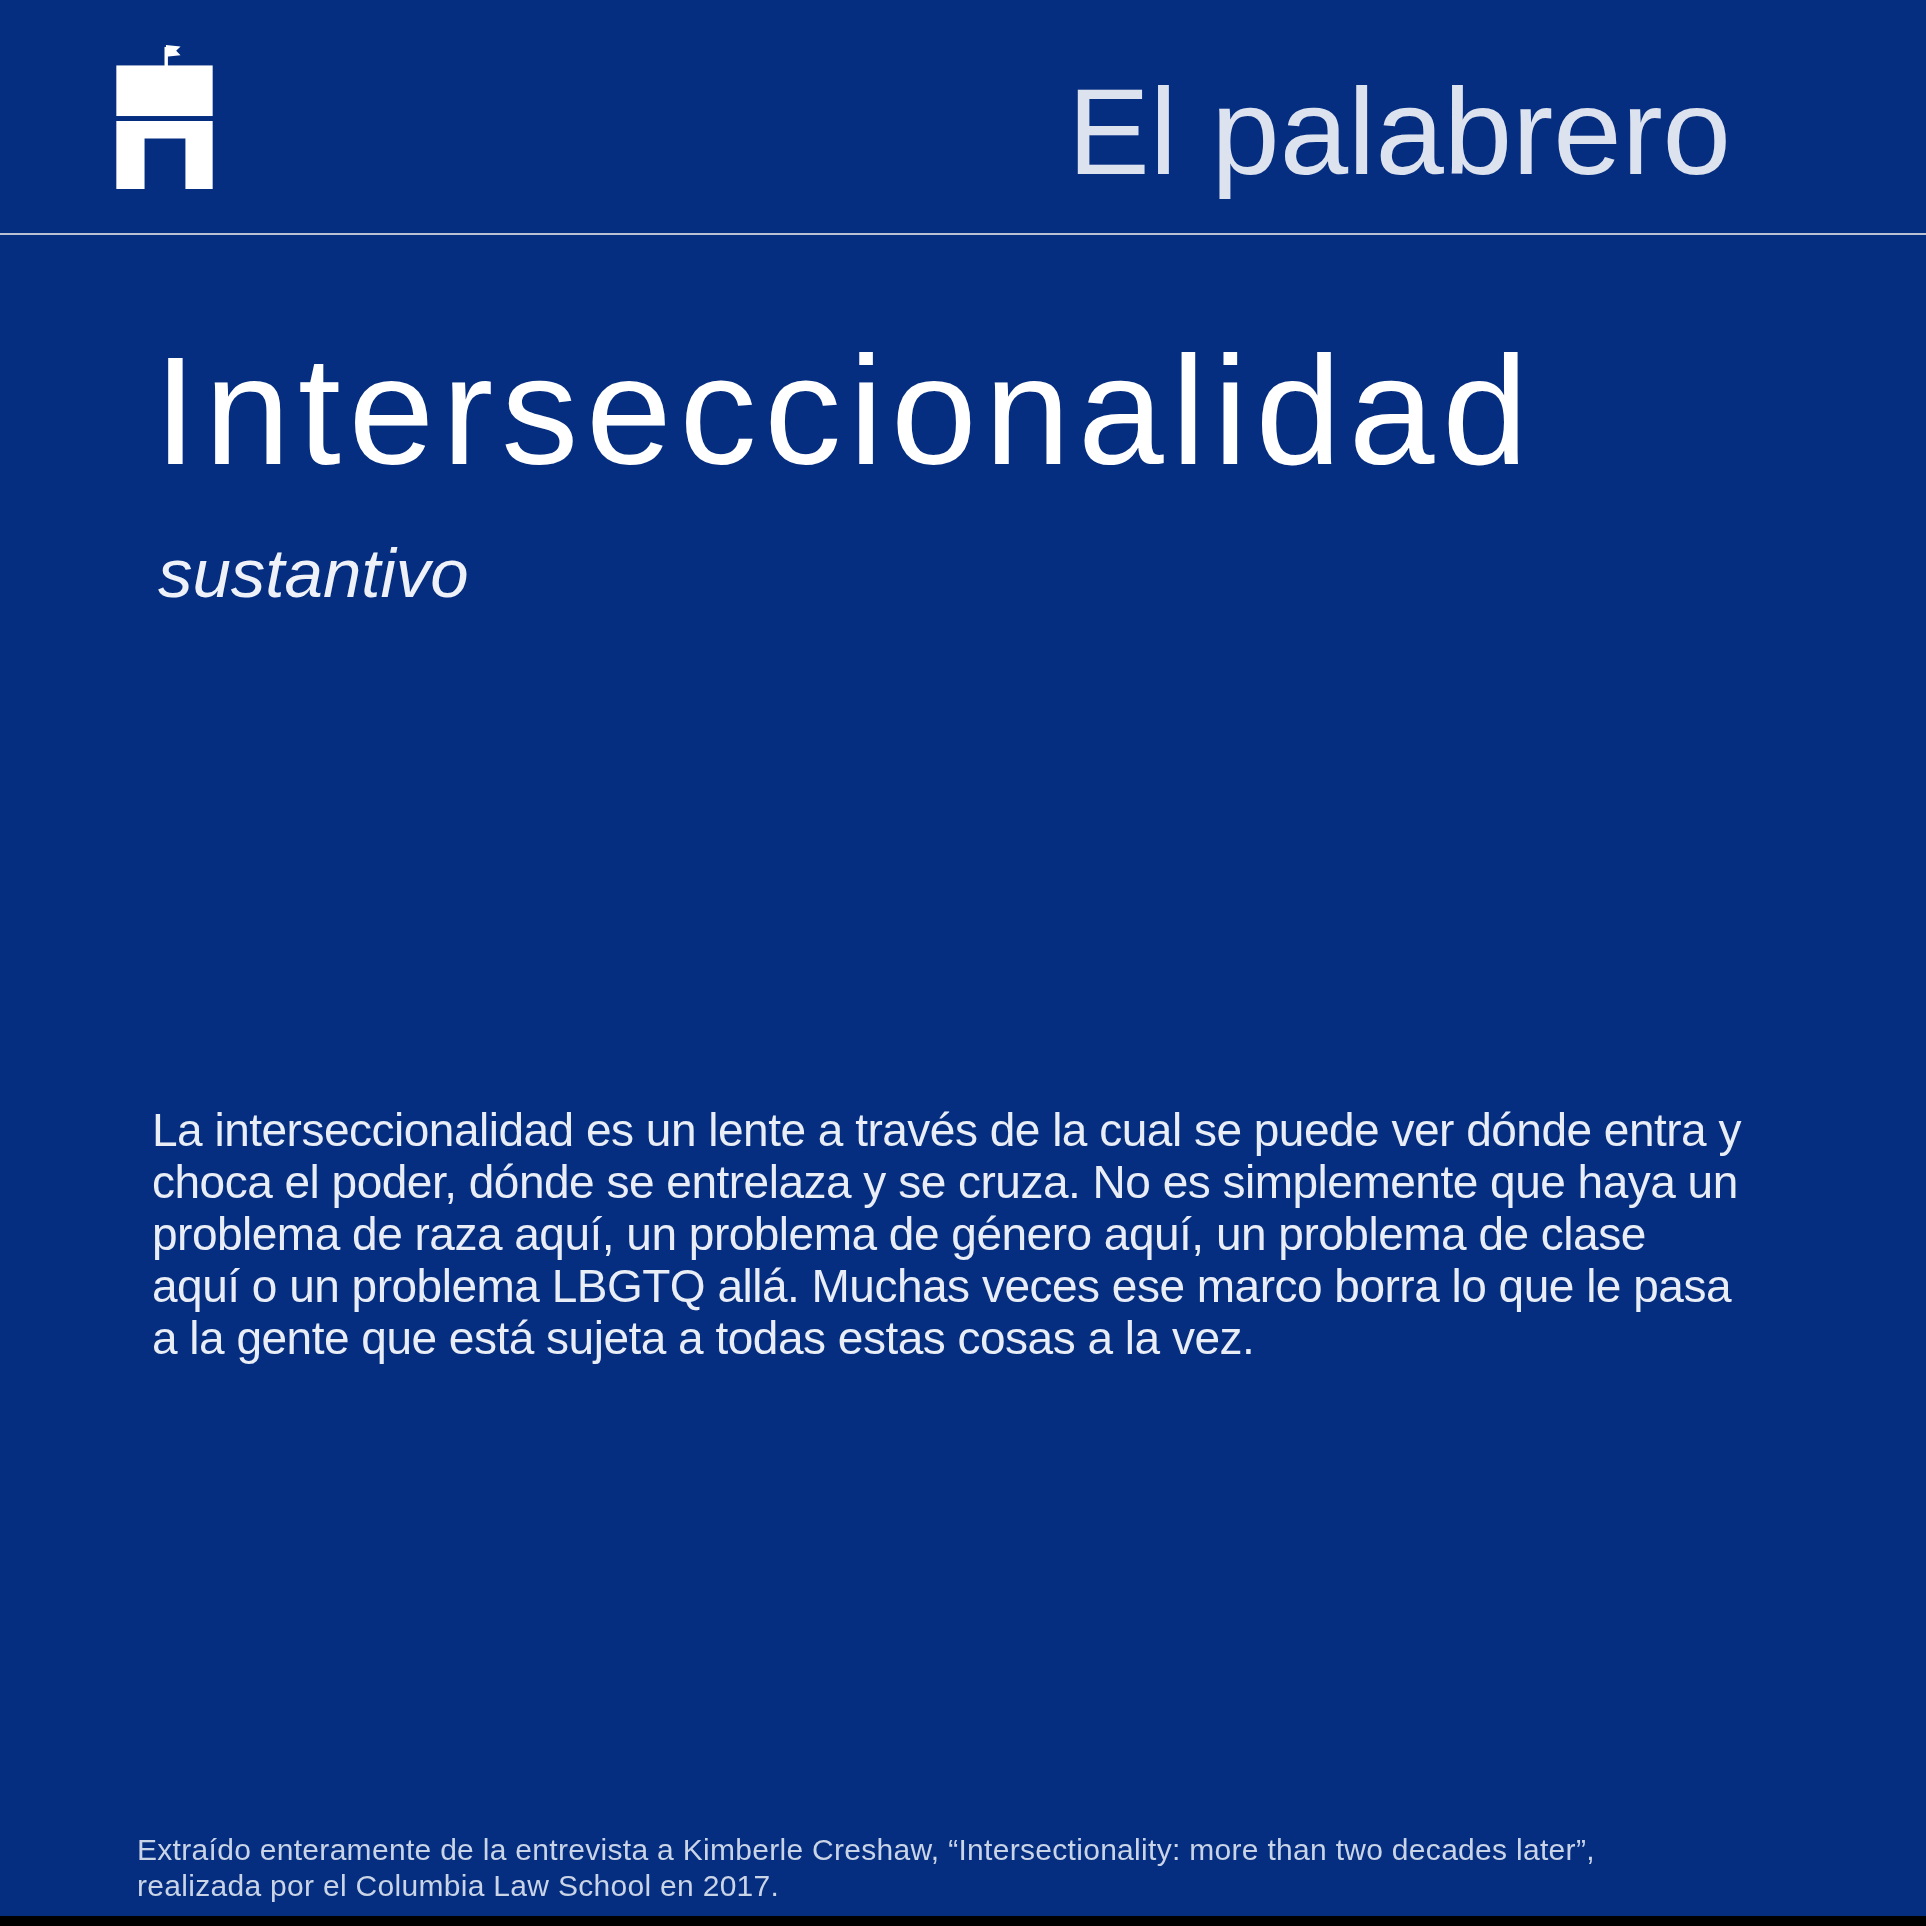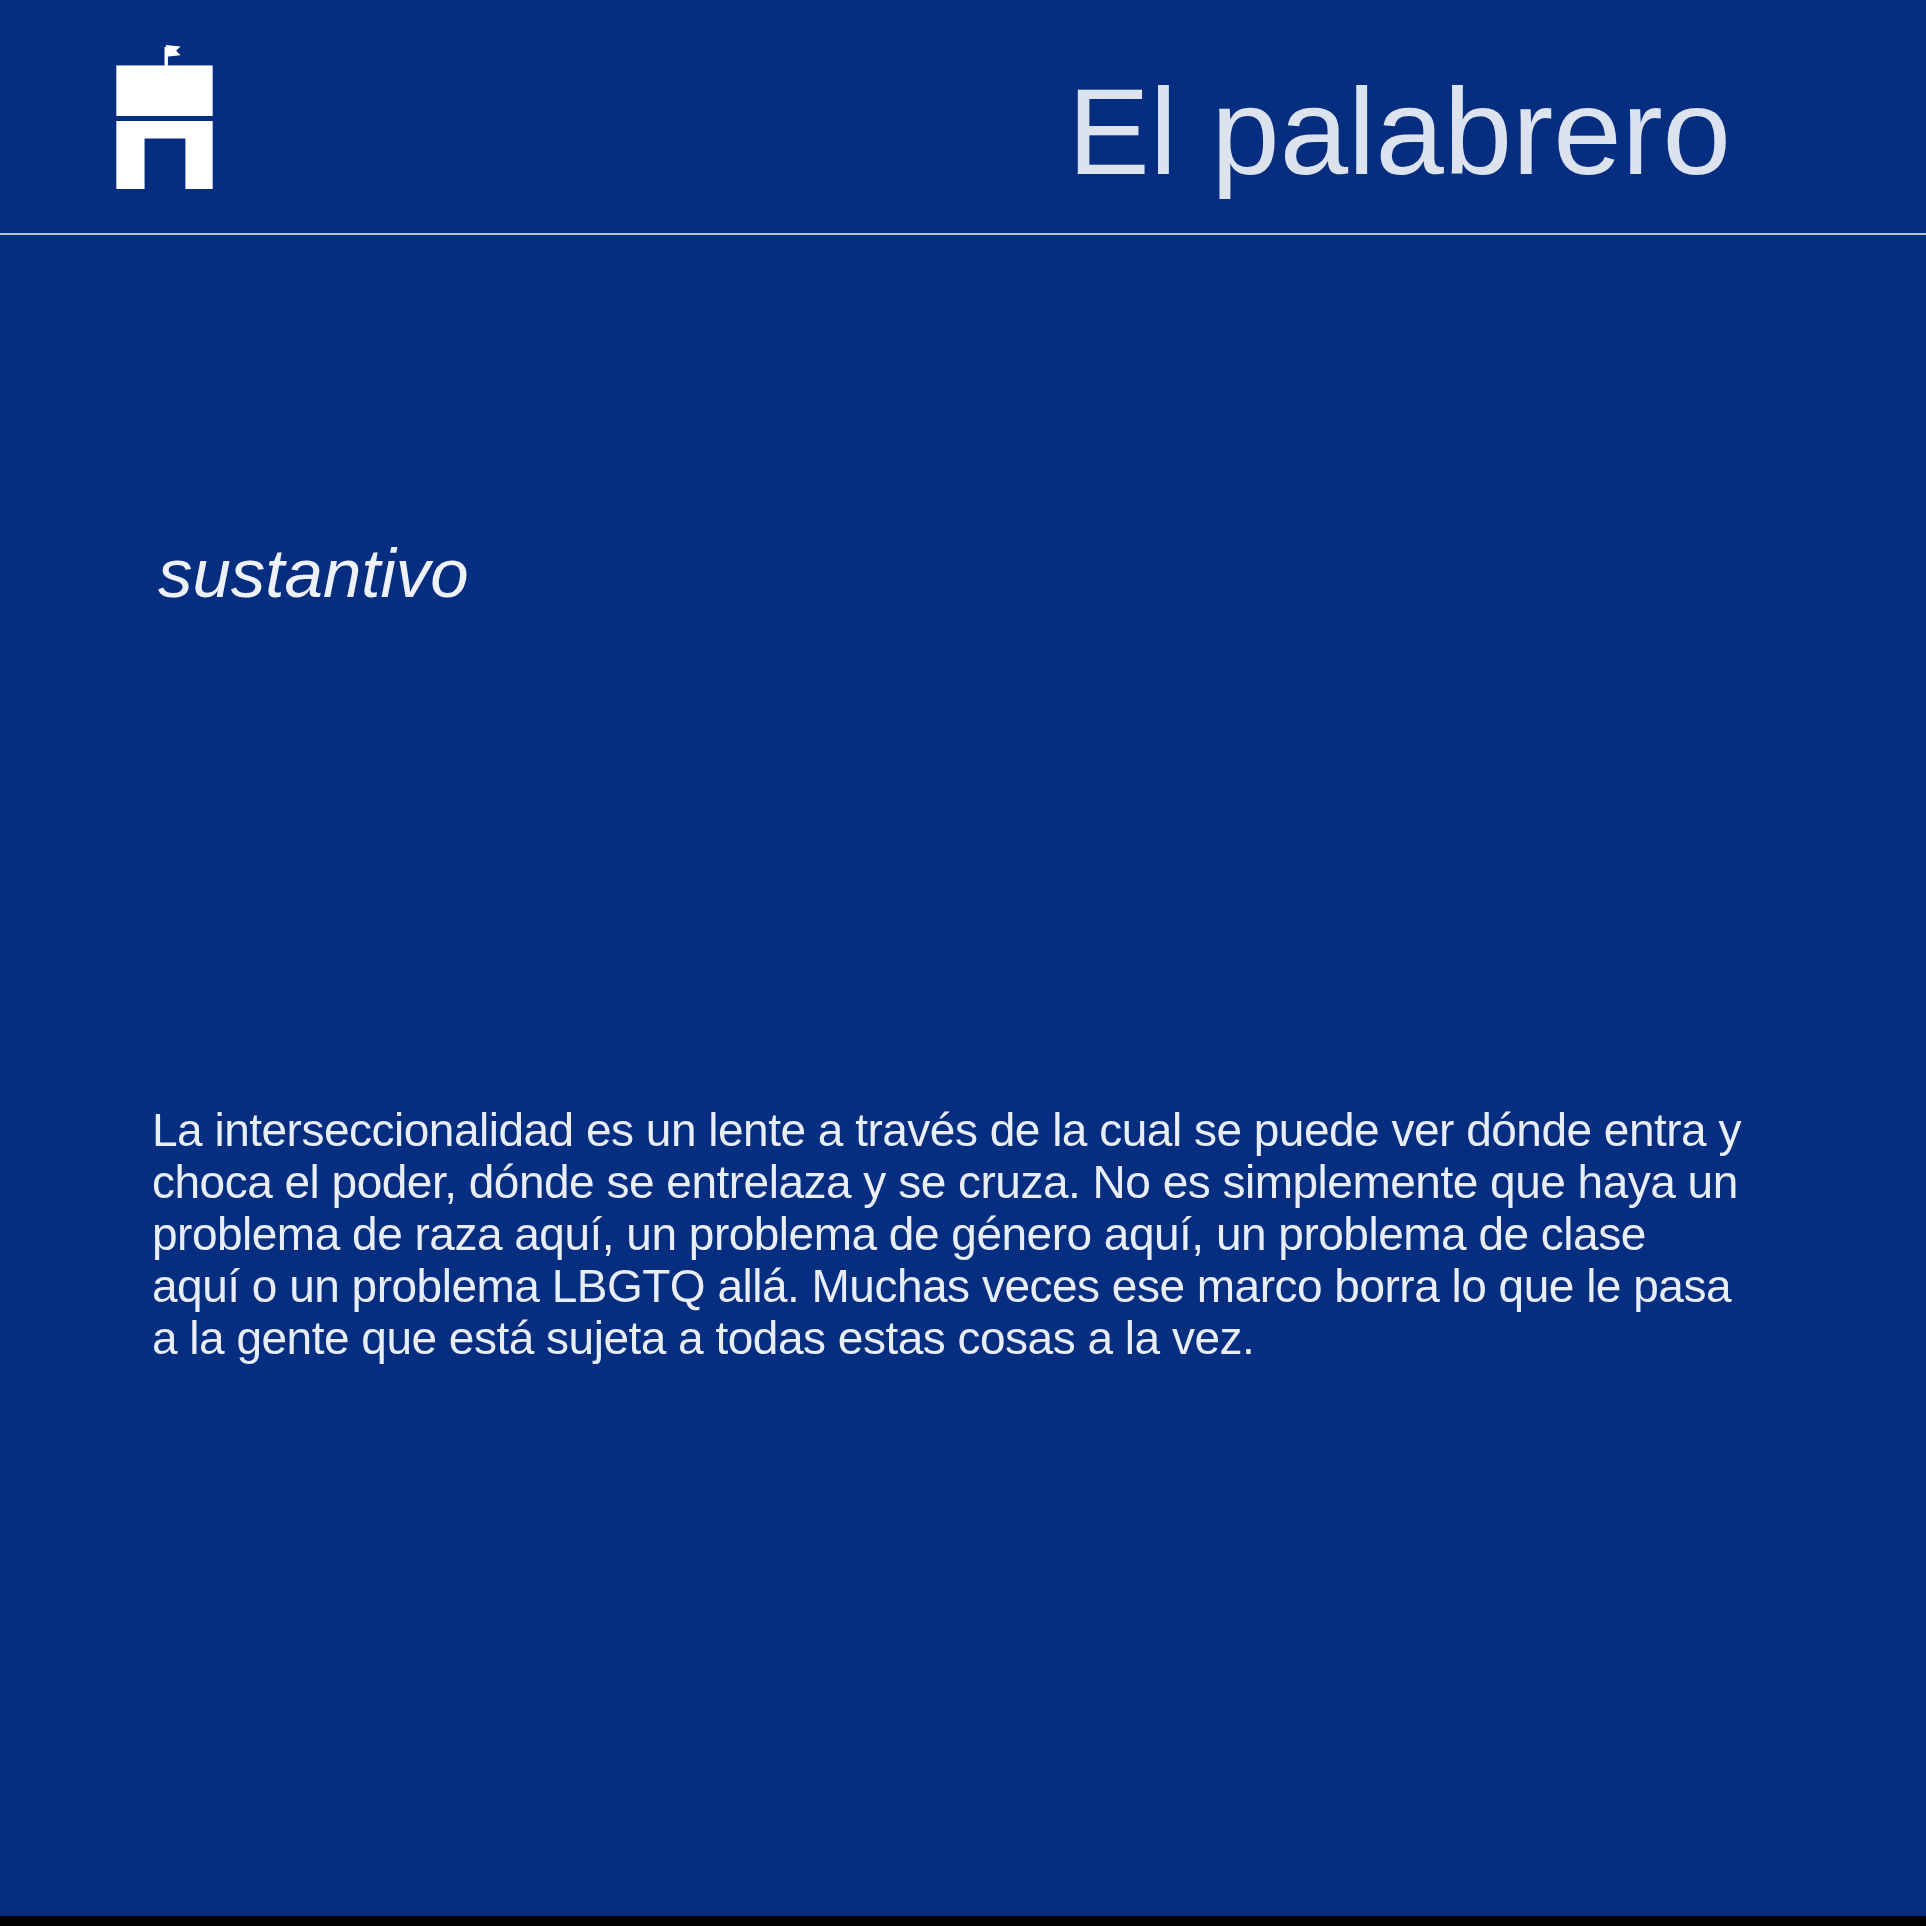--- a/index.html
+++ b/index.html
@@ -99,26 +99,29 @@
         <rect x="0" y="21" width="99" height="52"></rect>
         <path d="M0 78 H99 V148 H71 V96 H29 V148 H0 Z"></path>
       </g>
     </svg>
   </span>
 
   <div class="brand">El palabrero</div>
 
   <div class="divider"></div>
 
+  <div class="word">Interseccionalidad</div>
 
   <div class="pos">sustantivo</div>
 
   <div class="definition">La interseccionalidad es un lente a través de la cual se puede ver dónde entra y
 choca el poder, dónde se entrelaza y se cruza. No es simplemente que haya un
 problema de raza aquí, un problema de género aquí, un problema de clase
 aquí o un problema LBGTQ allá. Muchas veces ese marco borra lo que le pasa
 a la gente que está sujeta a todas estas cosas a la vez.</div>
 
+  <div class="attribution">Extraído enteramente de la entrevista a Kimberle Creshaw, “Intersectionality: more than two decades later”,
+realizada por el Columbia Law School en 2017.</div>
 
   <div class="bottom-bar"></div>
 
 </div>
 
 
 </body></html>

